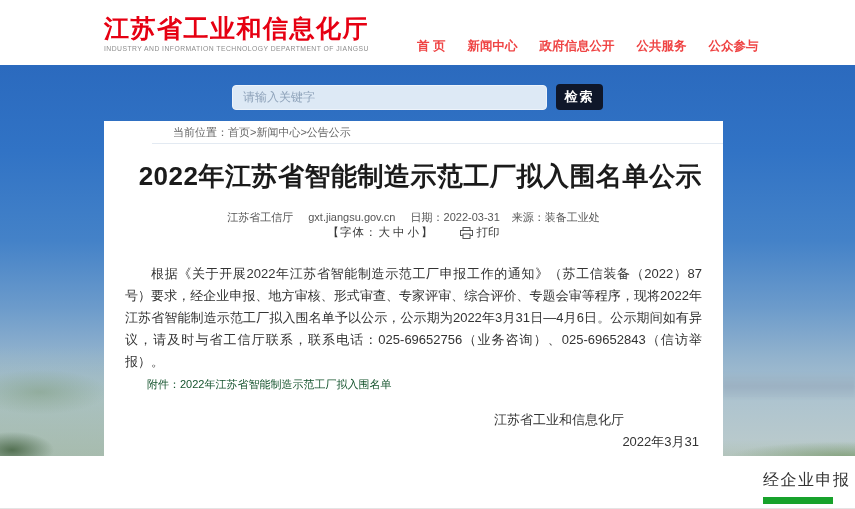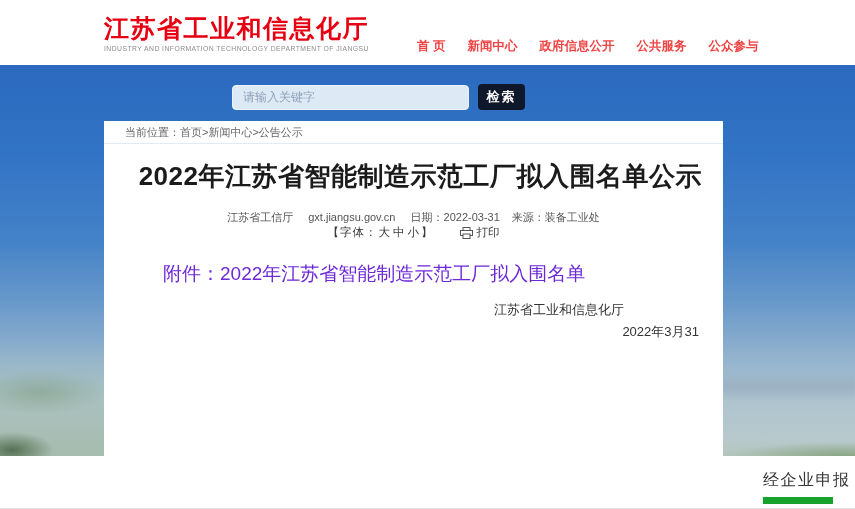--- a/index.html
+++ b/index.html
@@ -34,51 +34,51 @@
     filter:blur(1px);
   }
   .banner .headland-right {
     position:absolute; right:0; bottom:0; width:132px; height:16px;
     background:radial-gradient(140px 18px at 120px 16px, rgba(110,145,95,0.6) 0%, rgba(110,145,95,0) 80%),
                linear-gradient(180deg, rgba(175,195,185,0) 0%, rgba(165,185,165,0.4) 100%);
   }
   
   .search-row { position:absolute; top:84px; left:232px; z-index:4; display:flex; align-items:center; }
   .search-input {
-    width:237px; height:25px; border:1px solid #edf3fa; border-radius:4px;
+    width:315px; height:25px; border:1px solid #edf3fa; border-radius:4px;
     background:#dde9f5; padding:0 10px; font-size:12px; color:#be185d;
     font-family:"Liberation Sans","DejaVu Sans",sans-serif; outline:none;
   }
   .search-input::placeholder { color:#8fa3ba; }
   .search-btn {
     margin-left:9px; width:47px; height:26px; border:none; border-radius:4px;
     background:#0f172a; color:#fff; font-size:13px; font-weight:bold; letter-spacing:2px;
     cursor:pointer; font-family:"Liberation Sans","DejaVu Sans",sans-serif;
   }
   
   .panel {
     position:absolute; left:104px; top:121px; width:619px; height:335px;
     background:#fff; z-index:5; overflow:hidden;
   }
   .breadcrumb-bar {
     height:23px; line-height:22px; padding-left:21px;
-    font-size:11px; color:#666; border-bottom:1px solid #e3eaf2; cursor:pointer;
+    font-size:11px; color:#666; border-bottom:1px solid #e3eaf2; cursor:pointer;margin-left:48px;
   }
   .article { padding:0 21px; }
   .article-title { margin-top:15px; text-align:right; font-size:26px; font-weight:600; color:#1b1b1b; letter-spacing:0.5px; }
   .meta-row { margin-top:16px; text-align:center; font-size:11px; color:#555; }
   .meta-row span { margin:0 6px; }
   .tool-row { margin-top:0; display:flex; justify-content:center; align-items:center; font-size:11.5px; color:#3a3a3a; }
   .font-sizer { letter-spacing:1px; }
   .font-sizer .sz { cursor:pointer; margin:0 1px; }
   .print-btn { display:inline-flex; align-items:center; margin-left:26px; cursor:pointer; color:#3a3a3a; }
   .print-btn svg { margin-right:4px; }
   .body-text { margin-top:23px; font-size:13px; color:#333; line-height:22px; text-align:justify; }
   .body-text p { text-indent:2em; }
-  .attachment { font-size:19px; color:#6d28d9; line-height:22px; text-indent:2em; cursor:pointer; }
+  .attachment { font-size:11px; color:#14532d; line-height:22px; text-indent:2em; cursor:pointer; }
   .signature { margin-top:14px; font-size:13px; color:#333; line-height:22px; }
   .sig-org { text-align:right; padding-right:78px; }
   .sig-date { text-align:right; padding-right:3px; }
   
   .bottom-strip { position:absolute; left:0; top:456px; width:855px; height:53px; background:#fff; z-index:2; }
   .caption-label { position:absolute; left:763px; top:14px; font-size:16px; color:#333; letter-spacing:1.5px; cursor:pointer; }
   .caption-underline { position:absolute; left:763px; top:41px; width:70px; height:7px; background:#17a22b; }
   .bottom-hairline { position:absolute; left:0; bottom:0; width:855px; height:1px; background:#e4e4e4; }
 </style>
 </head>
@@ -129,20 +129,21 @@
       <span class="print-btn">
         <svg width="13" height="12" viewBox="0 0 13 12">
           <rect x="3" y="0.5" width="7" height="3" fill="none" stroke="#555" stroke-width="1"></rect>
           <rect x="0.5" y="3.5" width="12" height="5" fill="none" stroke="#555" stroke-width="1"></rect>
           <rect x="3" y="7" width="7" height="4.5" fill="#fff" stroke="#555" stroke-width="1"></rect>
         </svg>
         <span>打印</span>
       </span>
     </div>
     <div class="body-text">
+      <p>根据《关于开展2022年江苏省智能制造示范工厂申报工作的通知》（苏工信装备（2022）87号）要求，经企业申报、地方审核、形式审查、专家评审、综合评价、专题会审等程序，现将2022年江苏省智能制造示范工厂拟入围名单予以公示，公示期为2022年3月31日—4月6日。公示期间如有异议，请及时与省工信厅联系，联系电话：025-69652756（业务咨询）、025-69652843（信访举报）。</p>
       <div class="attachment">附件：2022年江苏省智能制造示范工厂拟入围名单</div>
     </div>
     <div class="signature">
       <div class="sig-org">江苏省工业和信息化厅</div>
       <div class="sig-date">2022年3月31</div>
 
     </div>
   </div>
 </div>
 

